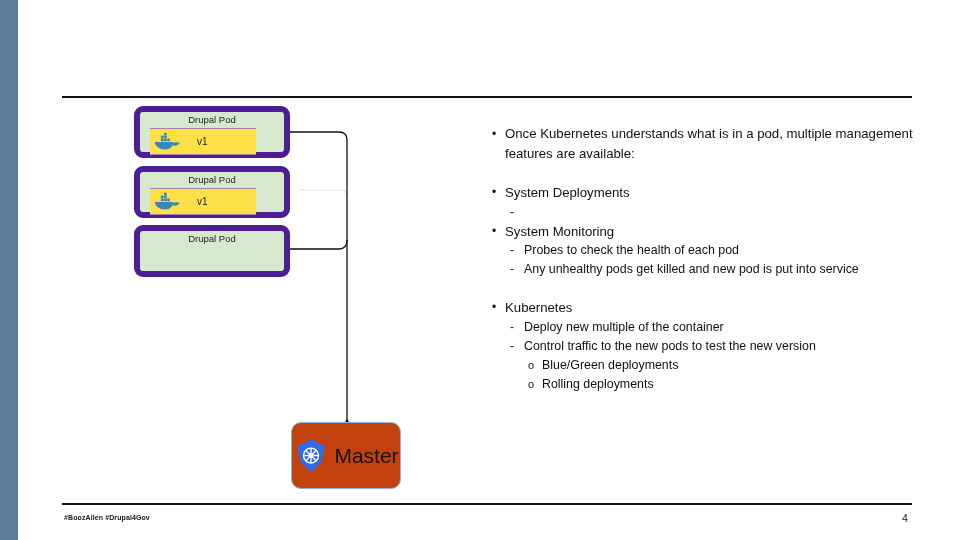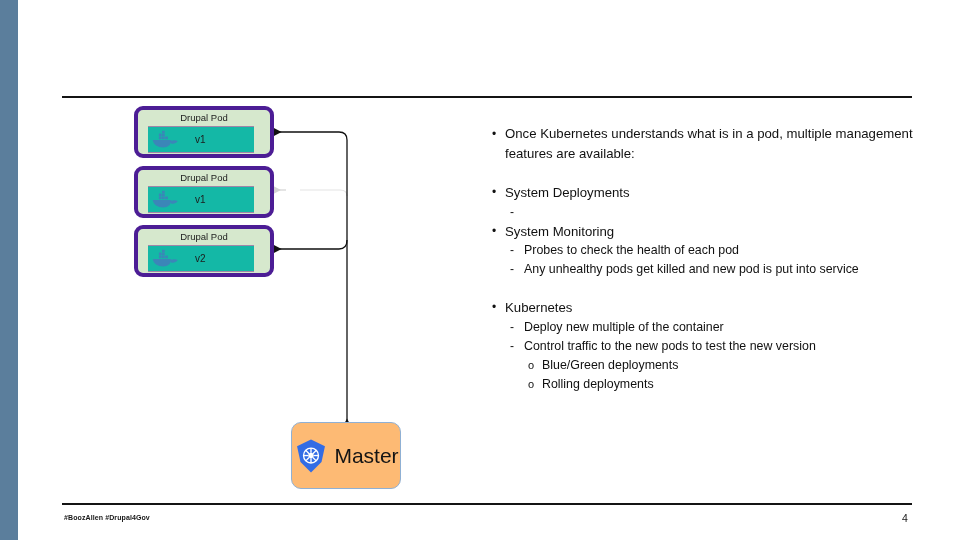--- a/index.html
+++ b/index.html
@@ -52,44 +52,44 @@
   #diagram {
     position: absolute;
     left: 0;
     top: 0;
     width: 480px;
     height: 540px;
   }
   .pod {
     position: absolute;
     left: 134px;
-    width: 140px;
+    width: 156px;
     height: 52px;
     background: #d6e8cd;
-    border: 4px solid #4c1d95;
+    border: 6px solid #4c1d95;
     border-radius: 9px;
     box-sizing: border-box;
   }
   .pod-title {
     position: absolute;
     top: 2px;
     left: 0;
     width: 100%;
     text-align: center;
     font-size: 9.5px;
     color: #222222;
     font-family: "Liberation Sans", sans-serif;
   }
   .pod-container {
     position: absolute;
     left: 10px;
     top: 16px;
     width: 106px;
     height: 27px;
-    background: #14b8a6;
+    background: #fde047;
     border-top: 1px solid #9f86a8;
     border-bottom: 1px solid #9f86a8;
     box-sizing: border-box;
     display: flex;
     align-items: center;
   }
   .docker-icon {
     width: 28px;
     height: 20px;
     margin-left: 3px;
@@ -113,21 +113,21 @@
     height: 540px;
     pointer-events: none;
   }
   
   #master-node {
     position: absolute;
     left: 291px;
     top: 422px;
     width: 110px;
     height: 67px;
-    background: #fdba74;
+    background: #c2410c;
     border: 1px solid #8fb0d4;
     border-radius: 10px;
     box-sizing: border-box;
     display: flex;
     align-items: center;
     justify-content: center;
   }
   #k8s-icon {
     width: 36px;
     height: 36px;
@@ -282,35 +282,20 @@
             <path d="M2 11 H23 C23 16.5 19.5 19.5 14 19.5 C7.5 19.5 3 16.5 2 11 Z"></path>
             <path d="M22 12.5 C25 10.5 28.5 11 30.5 12.2 C29 15 26 15.6 23.3 15.2 Z"></path>
           </g>
         </svg>
         <span class="pod-version">v1</span>
       </div>
     </div>
 
     <div class="pod" id="pod-2">
       <div class="pod-title">Drupal Pod</div>
-      <div class="pod-container">
-        <svg class="docker-icon" viewBox="0 0 32 22">
-          <g fill="#3b86b8">
-            <rect x="9" y="7.0" width="3.1" height="3.0" rx="0.3"></rect>
-            <rect x="12.6" y="7.0" width="3.1" height="3.0" rx="0.3"></rect>
-            <rect x="16.2" y="7.0" width="3.1" height="3.0" rx="0.3"></rect>
-            <rect x="9" y="3.6" width="3.1" height="3.0" rx="0.3"></rect>
-            <rect x="12.6" y="3.6" width="3.1" height="3.0" rx="0.3"></rect>
-            <rect x="12.6" y="0.3" width="3.1" height="2.9" rx="0.3"></rect>
-            <path d="M2 11 H23 C23 16.5 19.5 19.5 14 19.5 C7.5 19.5 3 16.5 2 11 Z"></path>
-            <path d="M22 12.5 C25 10.5 28.5 11 30.5 12.2 C29 15 26 15.6 23.3 15.2 Z"></path>
-          </g>
-        </svg>
-        <span class="pod-version">v2</span>
-      </div>
     </div>
 
     <div id="master-node">
       <svg id="k8s-icon" viewBox="0 0 40 40">
         <polygon points="20,1.6 35.5,9.2 31.7,26.6 20,38.4 8.3,26.6 4.5,9.2" fill="#326ce5"></polygon>
         <g stroke="#ffffff" stroke-width="1.5" fill="none">
           <circle cx="20" cy="19.5" r="8.3"></circle>
           <circle cx="20" cy="19.5" r="3.0" fill="#ffffff" stroke="none"></circle>
           <line x1="20" y1="11.2" x2="20" y2="16.5"></line>
           <line x1="20" y1="22.5" x2="20" y2="27.8"></line>

